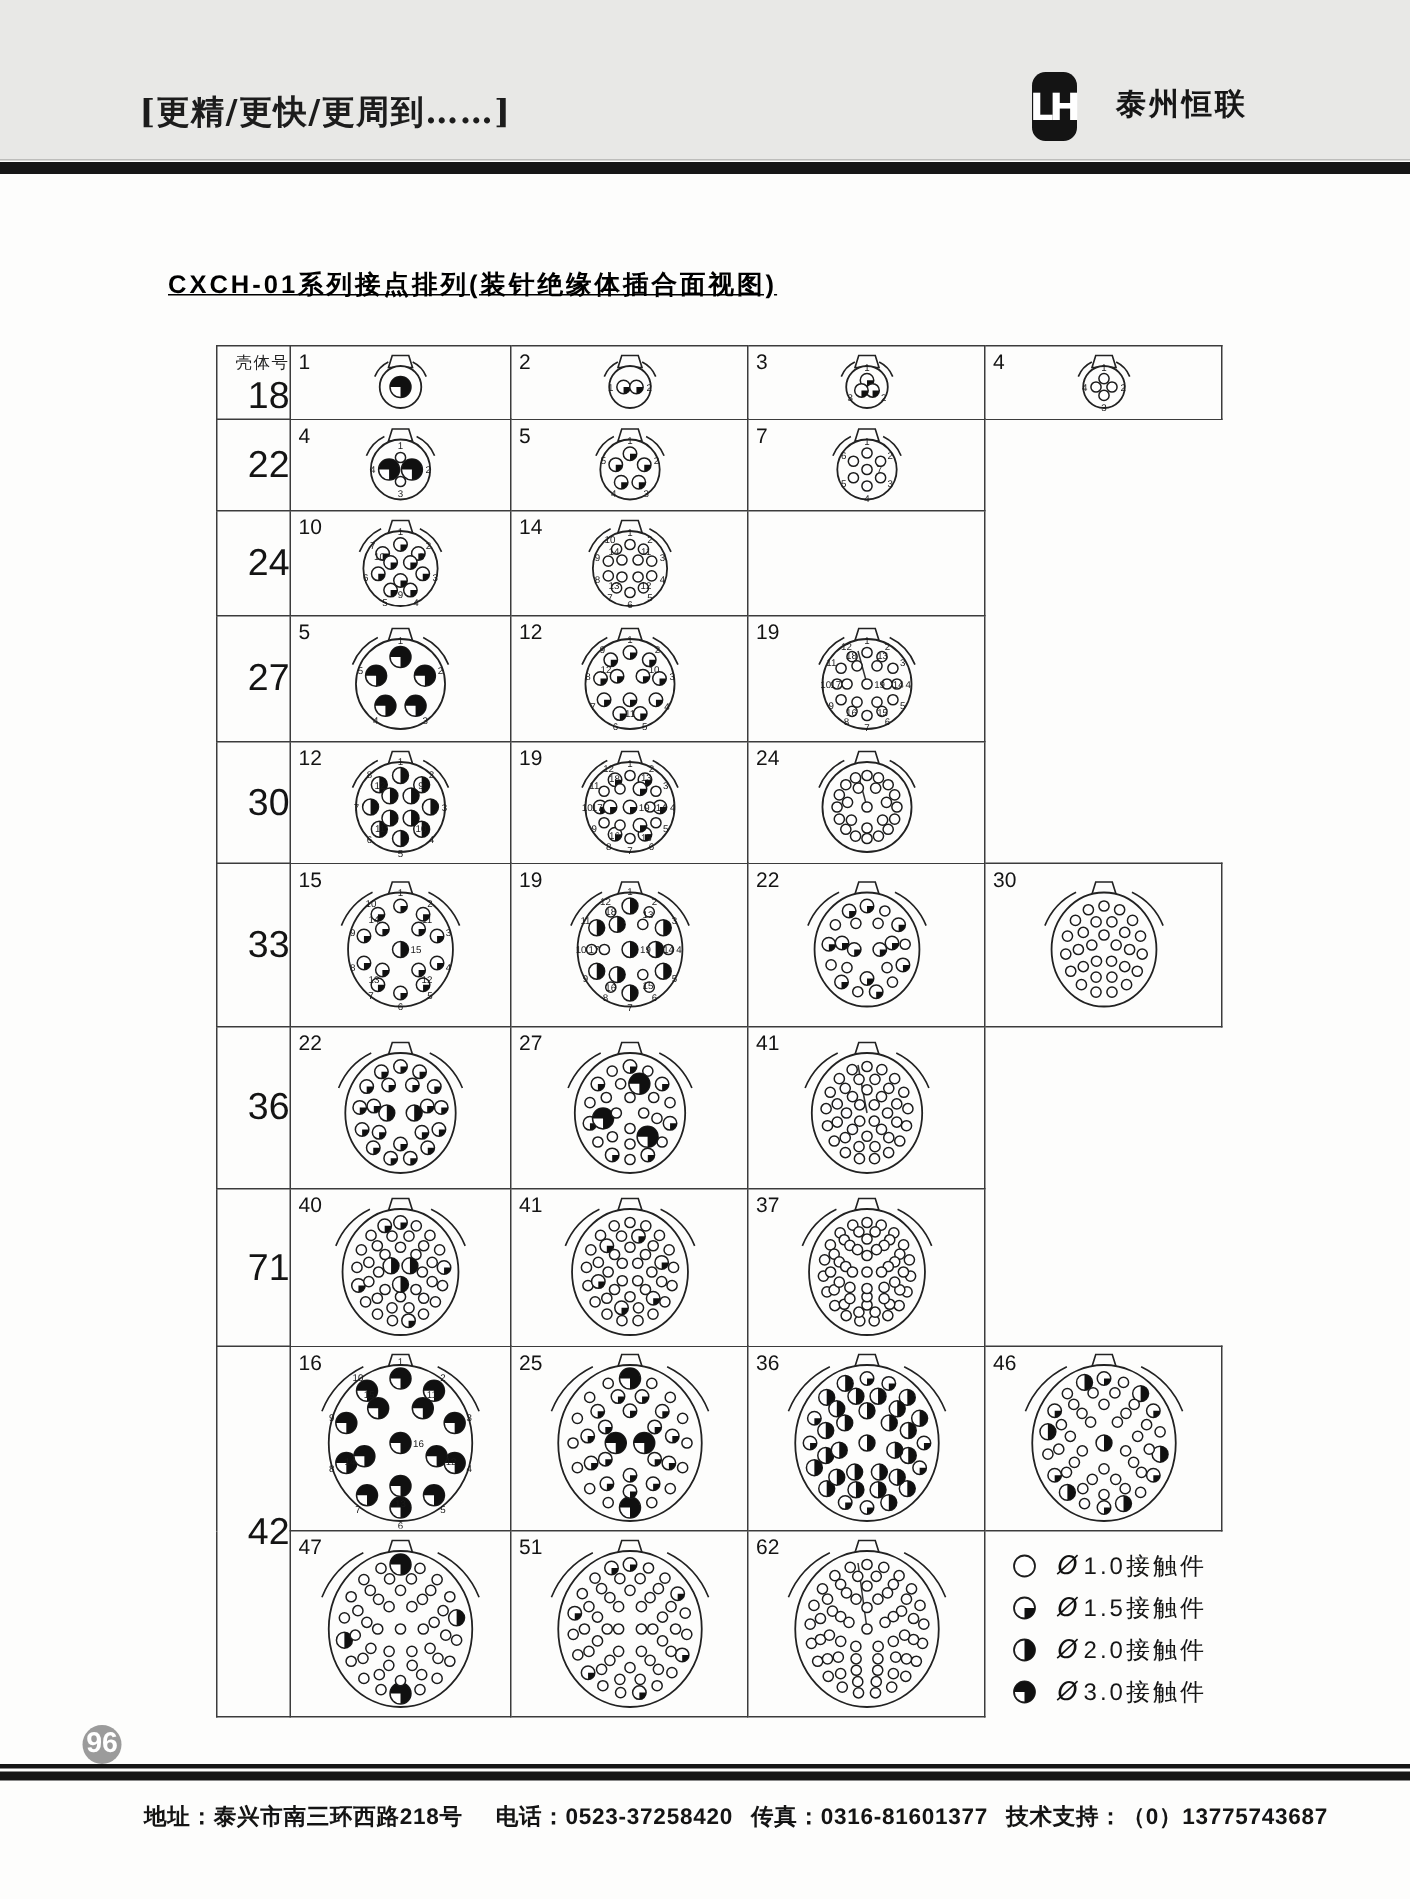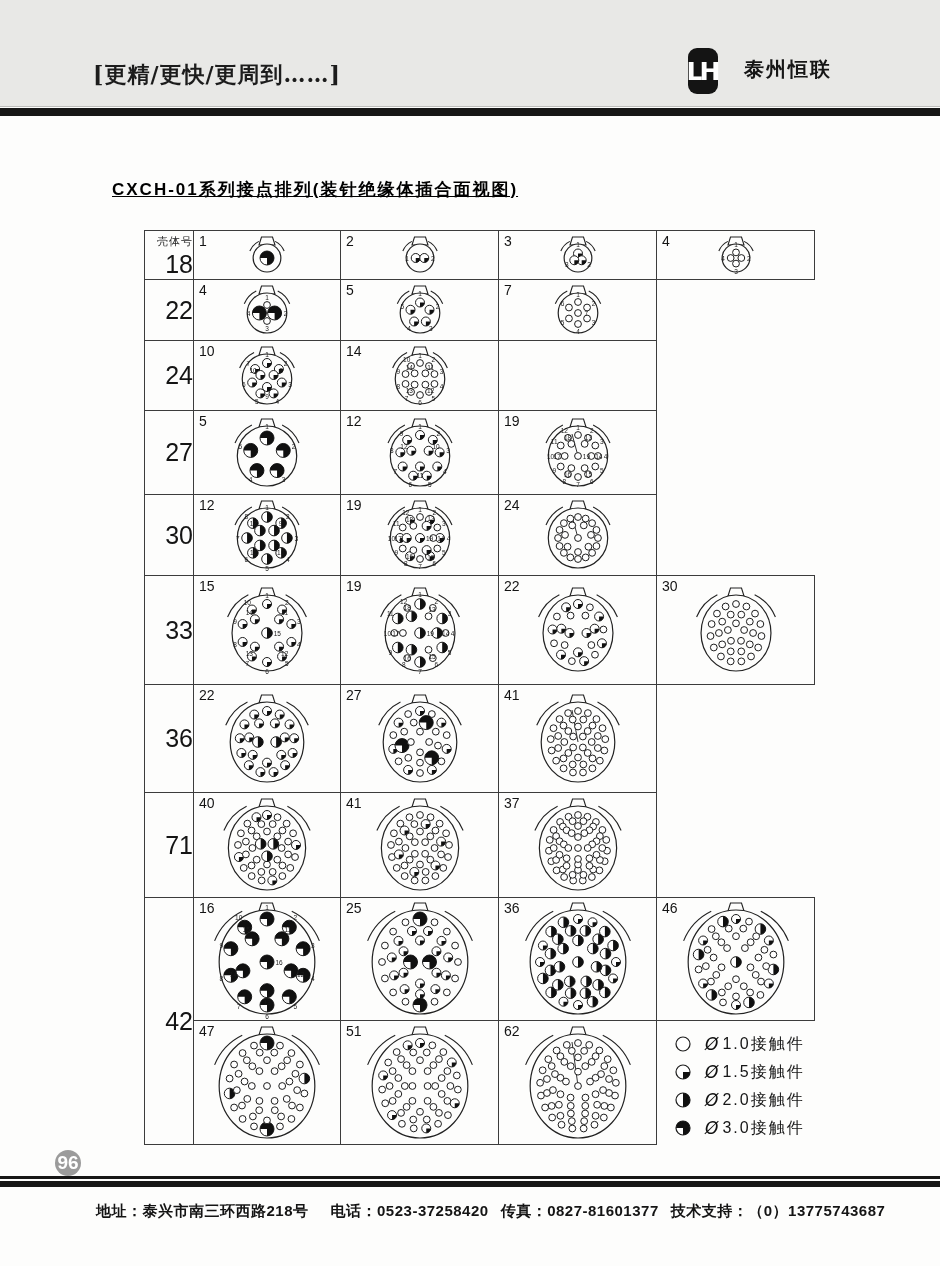--- a/index.html
+++ b/index.html
@@ -1590,14 +1590,14 @@
           </td>
         </tr>
       </tbody>
   </table>
 </div>
 
 <div class="botrule1"></div>
 <div class="botrule2"></div>
 <div class="pagenum">96</div>
 <div class="footline">
-  <span class="seg first">地址：泰兴市南三环西路218号</span><span class="seg">电话：0523-37258420</span><span class="seg">传真：0827-81601377</span><span class="seg">技术支持：（0）13775743687</span>
+  <span class="seg first">地址：泰兴市南三环西路218号</span><span class="seg">电话：0523-37258420</span><span class="seg">传真：0316-81601377</span><span class="seg">技术支持：（0）13775743687</span>
 </div>
 
 </body></html>

